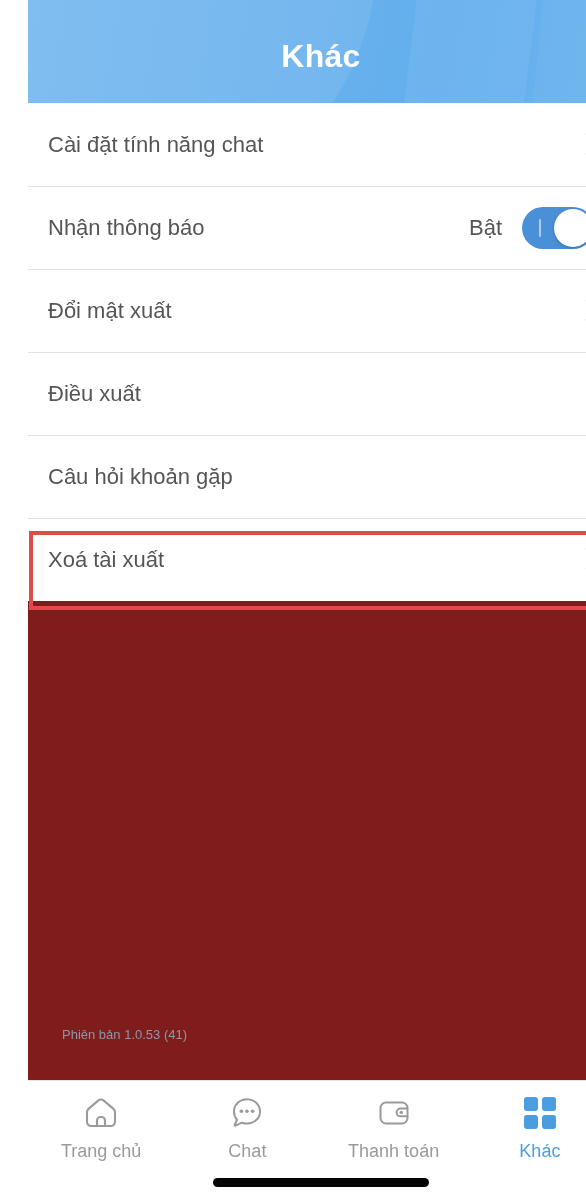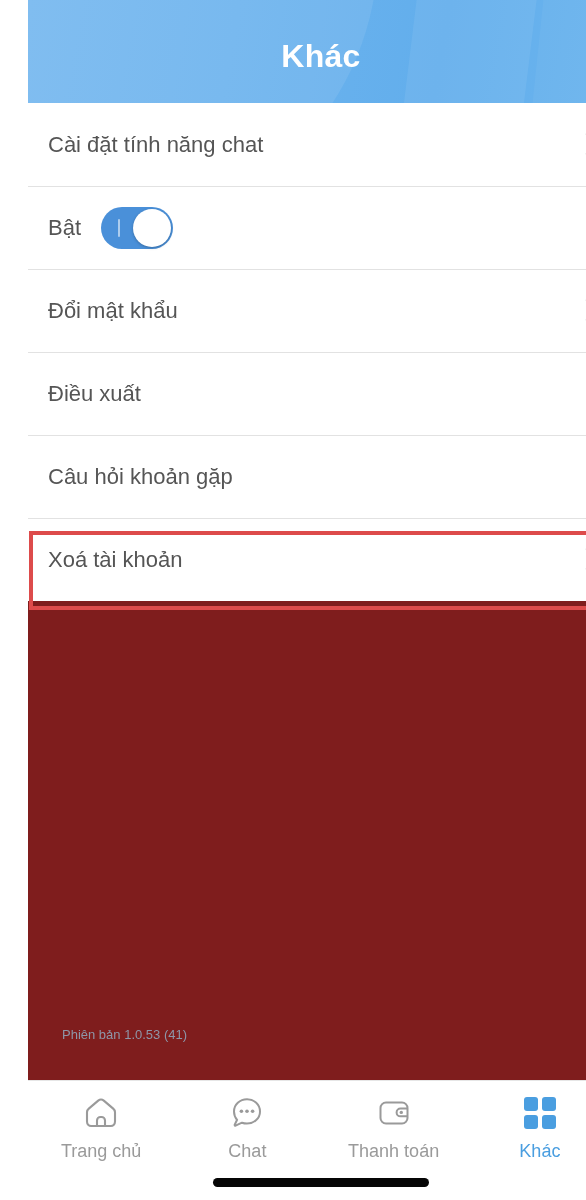--- a/index.html
+++ b/index.html
@@ -250,46 +250,47 @@
   <div class="list">
 
     <div class="row">
       <div class="row-label">Cài đặt tính năng chat</div>
       <div class="row-right">
         <div class="chevron"></div>
       </div>
     </div>
 
     <div class="row">
+      <div class="row-label">Nhận thông báo</div>
       <div class="row-right">
         <div class="row-value">Bật</div>
         <div class="toggle">
           <div class="bar"></div>
           <div class="knob"></div>
         </div>
       </div>
     </div>
 
     <div class="row">
-      <div class="row-label">Đổi mật khẩu</div>
+      <div class="row-label">Đổi mật xuất</div>
       <div class="row-right">
         <div class="chevron"></div>
       </div>
     </div>
 
     <div class="row">
       <div class="row-label">Điều xuất</div>
     </div>
 
     <div class="row">
       <div class="row-label">Câu hỏi khoản gặp</div>
     </div>
 
     <div class="row">
-      <div class="row-label">Xoá tài khoản</div>
+      <div class="row-label">Xoá tài xuất</div>
       <div class="row-right">
         <div class="chevron"></div>
       </div>
     </div>
 
 
     <div class="highlight-box"></div>
   </div>
 
   <div class="version">Phiên bản 1.0.53 (41)</div>

